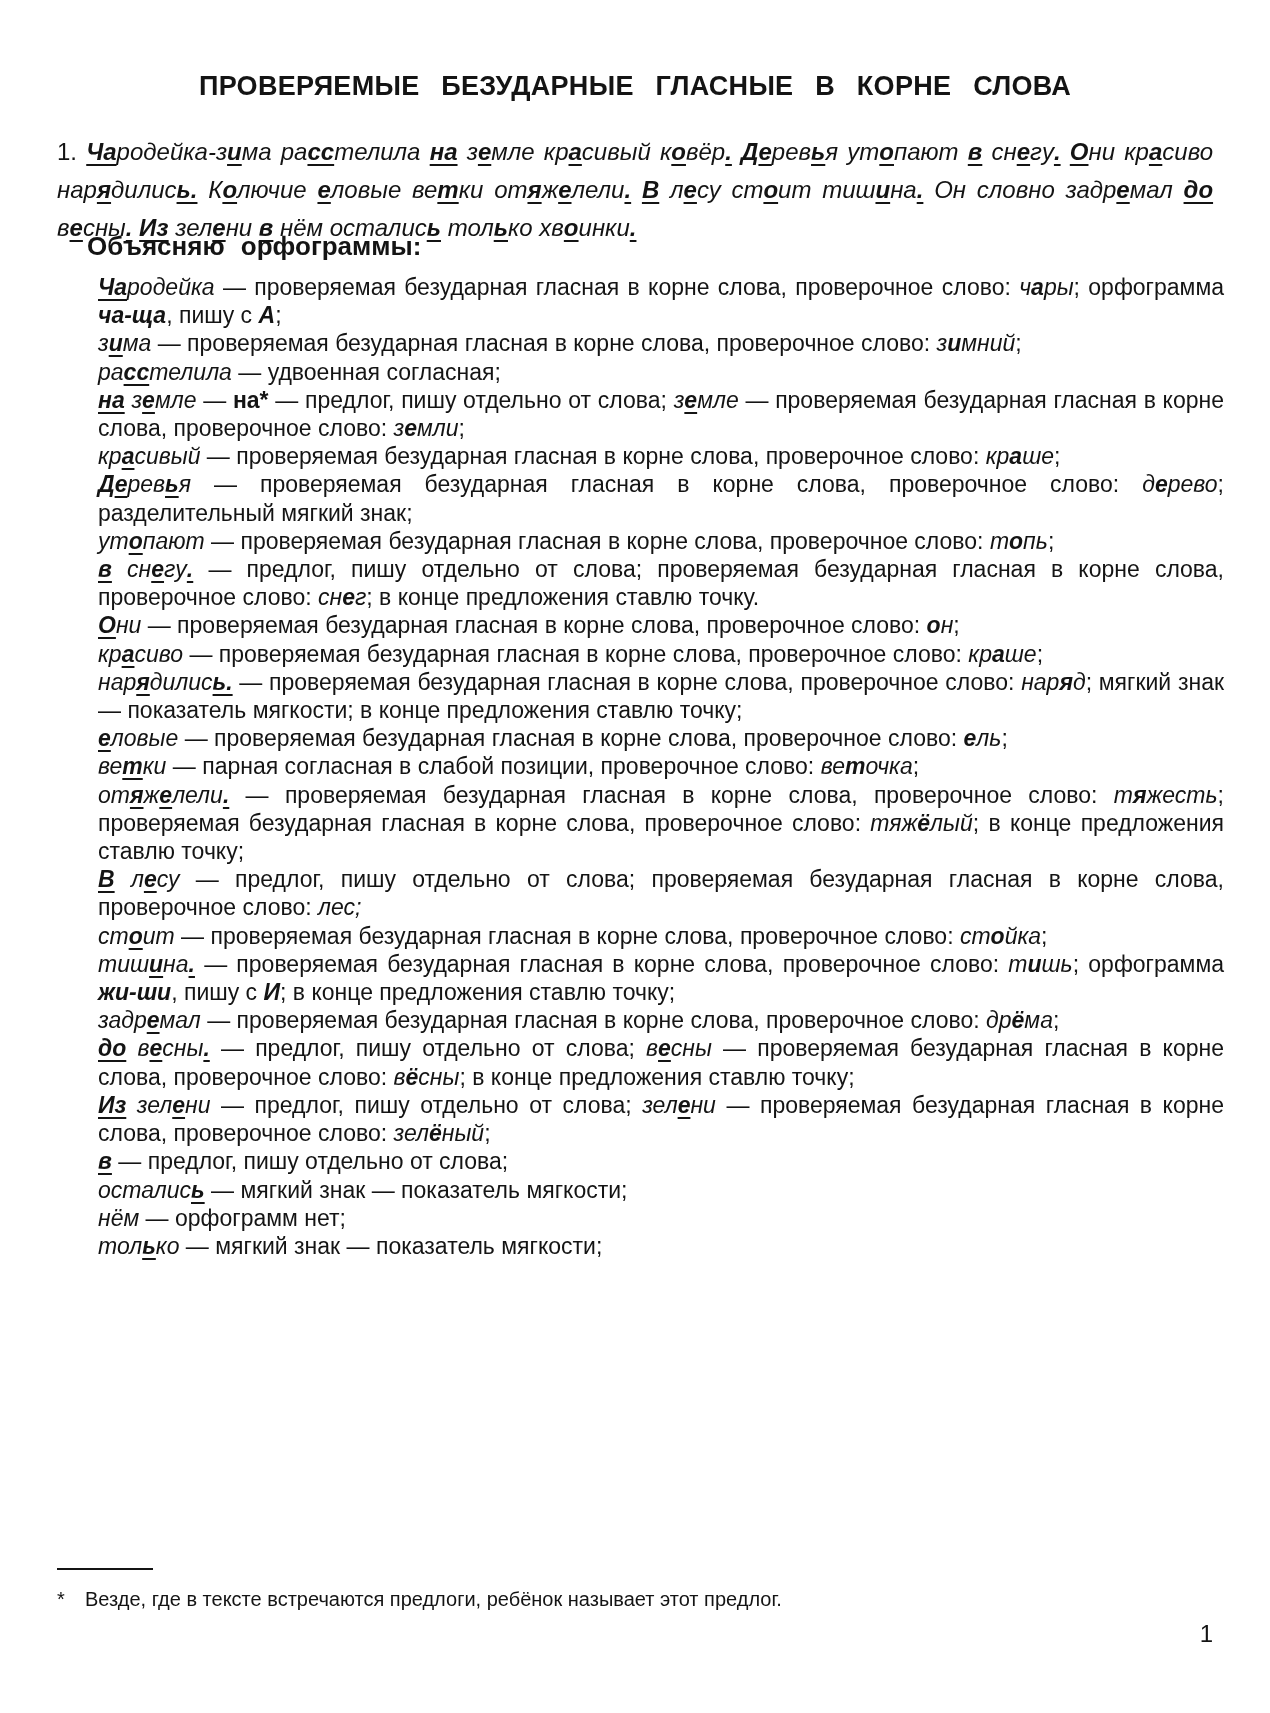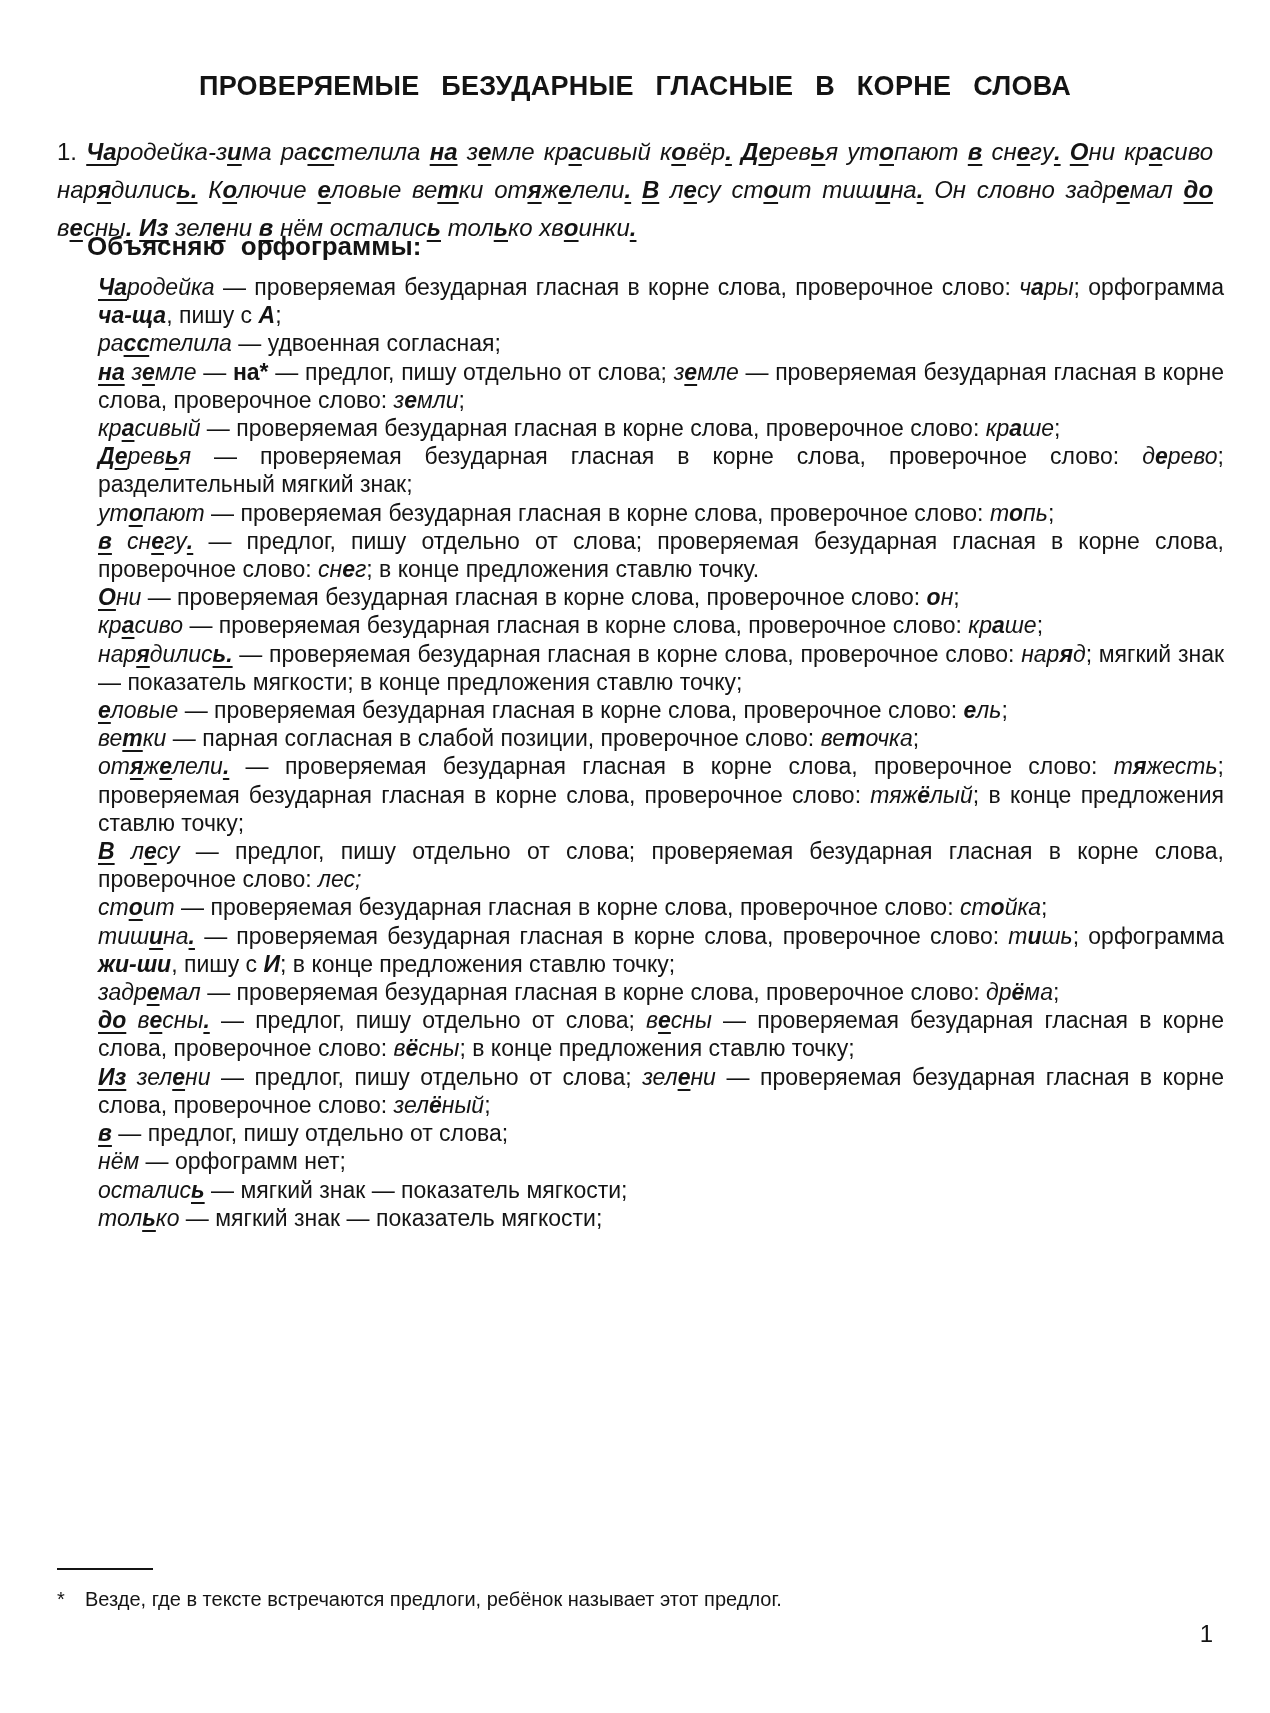--- a/index.html
+++ b/index.html
@@ -100,41 +100,42 @@
 <div class="page">
 
   <h1 class="title">ПРОВЕРЯЕМЫЕ БЕЗУДАРНЫЕ ГЛАСНЫЕ В КОРНЕ СЛОВА</h1>
 
   <p class="intro"><span>1. </span><span class="b i u">Ча</span><span class="i">родейка-з</span><span class="b i u">и</span><span class="i">ма ра</span><span class="b i u">сс</span><span class="i">телила </span><span class="b i u">на</span><span class="i"> з</span><span class="b i u">е</span><span class="i">мле кр</span><span class="b i u">а</span><span class="i">сивый к</span><span class="b i u">о</span><span class="i">вёр</span><span class="b i u">.</span><span class="i"> </span><span class="b i">Д</span><span class="b i u">е</span><span class="i">рев</span><span class="b i u">ь</span><span class="i">я ут</span><span class="b i u">о</span><span class="i">пают </span><span class="b i u">в</span><span class="i"> сн</span><span class="b i u">е</span><span class="i">гу</span><span class="b i u">.</span><span class="i"> </span><span class="b i u">О</span><span class="i">ни кр</span><span class="b i u">а</span><span class="i">сиво нар</span><span class="b i u">я</span><span class="i">дилис</span><span class="b i u">ь.</span><span class="i"> К</span><span class="b i u">о</span><span class="i">лючие </span><span class="b i u">е</span><span class="i">ловые ве</span><span class="b i u">т</span><span class="i">ки от</span><span class="b i u">я</span><span class="i">ж</span><span class="b i u">е</span><span class="i">лели</span><span class="b i u">.</span><span class="i"> </span><span class="b i u">В</span><span class="i"> л</span><span class="b i u">е</span><span class="i">су ст</span><span class="b i u">о</span><span class="i">ит тиш</span><span class="b i u">и</span><span class="i">на</span><span class="b i u">.</span><span class="i"> Он словно задр</span><span class="b i u">е</span><span class="i">мал </span><span class="b i u">до</span><span class="i"> в</span><span class="b i u">е</span><span class="i">сны</span><span class="b i u">.</span><span class="i"> </span><span class="b i u">Из</span><span class="i"> зел</span><span class="b i u">е</span><span class="i">ни </span><span class="b i u">в</span><span class="i"> нём осталис</span><span class="b i u">ь</span><span class="i"> тол</span><span class="b i u">ь</span><span class="i">ко хв</span><span class="b i u">о</span><span class="i">инки</span><span class="b i u">.</span></p>
 
   <h2 class="section-heading">Объясняю орфограммы:</h2>
 
   <div class="explanations">
     <p><span class="b i u">Ча</span><span class="i">родейка</span><span> — проверяемая безударная гласная в корне слова, проверочное слово: </span><span class="i">ч</span><span class="b i">а</span><span class="i">ры</span><span>; орфограмма </span><span class="b i">ча-ща</span><span>, пишу с </span><span class="b i">А</span><span>;</span></p>
+    <p><span class="i">з</span><span class="b i u">и</span><span class="i">ма</span><span> — проверяемая безударная гласная в корне слова, проверочное слово: </span><span class="i">з</span><span class="b i">и</span><span class="i">мний</span><span>;</span></p>
     <p><span class="i">ра</span><span class="b i u">сс</span><span class="i">телила</span><span> — удвоенная согласная;</span></p>
     <p><span class="b i u">на</span><span class="i"> з</span><span class="b i u">е</span><span class="i">мле</span><span> — </span><span class="b">на*</span><span> — предлог, пишу отдельно от слова; </span><span class="i">з</span><span class="b i u">е</span><span class="i">мле</span><span> — проверяемая безударная гласная в корне слова, проверочное слово: </span><span class="i">з</span><span class="b i">е</span><span class="i">мли</span><span>;</span></p>
     <p><span class="i">кр</span><span class="b i u">а</span><span class="i">сивый</span><span> — проверяемая безударная гласная в корне слова, проверочное слово: </span><span class="i">кр</span><span class="b i">а</span><span class="i">ше</span><span>;</span></p>
     <p><span class="b i">Д</span><span class="b i u">е</span><span class="i">рев</span><span class="b i u">ь</span><span class="i">я</span><span> — проверяемая безударная гласная в корне слова, проверочное слово: </span><span class="i">д</span><span class="b i">е</span><span class="i">рево</span><span>; разделительный мягкий знак;</span></p>
     <p><span class="i">ут</span><span class="b i u">о</span><span class="i">пают</span><span> — проверяемая безударная гласная в корне слова, проверочное слово: </span><span class="i">т</span><span class="b i">о</span><span class="i">пь</span><span>;</span></p>
     <p><span class="b i u">в</span><span class="i"> сн</span><span class="b i u">е</span><span class="i">гу</span><span class="b i u">.</span><span> — предлог, пишу отдельно от слова; проверяемая безударная гласная в корне слова, проверочное слово: </span><span class="i">сн</span><span class="b i">е</span><span class="i">г</span><span>; в конце предложения ставлю точку.</span></p>
     <p><span class="b i u">О</span><span class="i">ни</span><span> — проверяемая безударная гласная в корне слова, проверочное слово: </span><span class="b i">о</span><span class="i">н</span><span>;</span></p>
     <p><span class="i">кр</span><span class="b i u">а</span><span class="i">сиво</span><span> — проверяемая безударная гласная в корне слова, проверочное слово: </span><span class="i">кр</span><span class="b i">а</span><span class="i">ше</span><span>;</span></p>
     <p><span class="i">нар</span><span class="b i u">я</span><span class="i">дилис</span><span class="b i u">ь.</span><span> — проверяемая безударная гласная в корне слова, проверочное слово: </span><span class="i">нар</span><span class="b i">я</span><span class="i">д</span><span>; мягкий знак — показатель мягкости; в конце предложения ставлю точку;</span></p>
     <p><span class="b i u">е</span><span class="i">ловые</span><span> — проверяемая безударная гласная в корне слова, проверочное слово: </span><span class="b i">е</span><span class="i">ль</span><span>;</span></p>
     <p><span class="i">ве</span><span class="b i u">т</span><span class="i">ки</span><span> — парная согласная в слабой позиции, проверочное слово: </span><span class="i">ве</span><span class="b i">т</span><span class="i">очка</span><span>;</span></p>
     <p><span class="i">от</span><span class="b i u">я</span><span class="i">ж</span><span class="b i u">е</span><span class="i">лели</span><span class="b i u">.</span><span> — проверяемая безударная гласная в корне слова, проверочное слово: </span><span class="i">т</span><span class="b i">я</span><span class="i">жесть</span><span>; проверяемая безударная гласная в корне слова, проверочное слово: </span><span class="i">тяж</span><span class="b i">ё</span><span class="i">лый</span><span>; в конце предложения ставлю точку;</span></p>
     <p><span class="b i u">В</span><span class="i"> л</span><span class="b i u">е</span><span class="i">су</span><span> — предлог, пишу отдельно от слова; проверяемая безударная гласная в корне слова, проверочное слово: </span><span class="i">лес;</span></p>
     <p><span class="i">ст</span><span class="b i u">о</span><span class="i">ит</span><span> — проверяемая безударная гласная в корне слова, проверочное слово: </span><span class="i">ст</span><span class="b i">о</span><span class="i">йка</span><span>;</span></p>
     <p><span class="i">тиш</span><span class="b i u">и</span><span class="i">на</span><span class="b i u">.</span><span> — проверяемая безударная гласная в корне слова, проверочное слово: </span><span class="i">т</span><span class="b i">и</span><span class="i">шь</span><span>; орфограмма </span><span class="b i">жи-ши</span><span>, пишу с </span><span class="b i">И</span><span>; в конце предложения ставлю точку;</span></p>
     <p><span class="i">задр</span><span class="b i u">е</span><span class="i">мал</span><span> — проверяемая безударная гласная в корне слова, проверочное слово: </span><span class="i">др</span><span class="b i">ё</span><span class="i">ма</span><span>;</span></p>
     <p><span class="b i u">до</span><span class="i"> в</span><span class="b i u">е</span><span class="i">сны</span><span class="b i u">.</span><span> — предлог, пишу отдельно от слова; </span><span class="i">в</span><span class="b i u">е</span><span class="i">сны</span><span> — проверяемая безударная гласная в корне слова, проверочное слово: </span><span class="i">в</span><span class="b i">ё</span><span class="i">сны</span><span>; в конце предложения ставлю точку;</span></p>
     <p><span class="b i u">Из</span><span class="i"> зел</span><span class="b i u">е</span><span class="i">ни</span><span> — предлог, пишу отдельно от слова; </span><span class="i">зел</span><span class="b i u">е</span><span class="i">ни</span><span> — проверяемая безударная гласная в корне слова, проверочное слово: </span><span class="i">зел</span><span class="b i">ё</span><span class="i">ный</span><span>;</span></p>
     <p><span class="b i u">в</span><span> — предлог, пишу отдельно от слова;</span></p>
+    <p><span class="i">осталис</span><span class="b i u">ь</span><span> — мягкий знак — показатель мягкости;</span></p>
     <p><span class="i">нём</span><span> — орфограмм нет;</span></p>
-    <p><span class="i">осталис</span><span class="b i u">ь</span><span> — мягкий знак — показатель мягкости;</span></p>
     <p><span class="i">тол</span><span class="b i u">ь</span><span class="i">ко</span><span> — мягкий знак — показатель мягкости;</span></p>
   </div>
 
   <div class="footnote-rule"></div>
 
   <p class="footnote">
     <span class="fn-marker">*</span>
     <span class="fn-text">Везде, где в тексте встречаются предлоги, ребёнок называет этот предлог.</span>
   </p>
 

